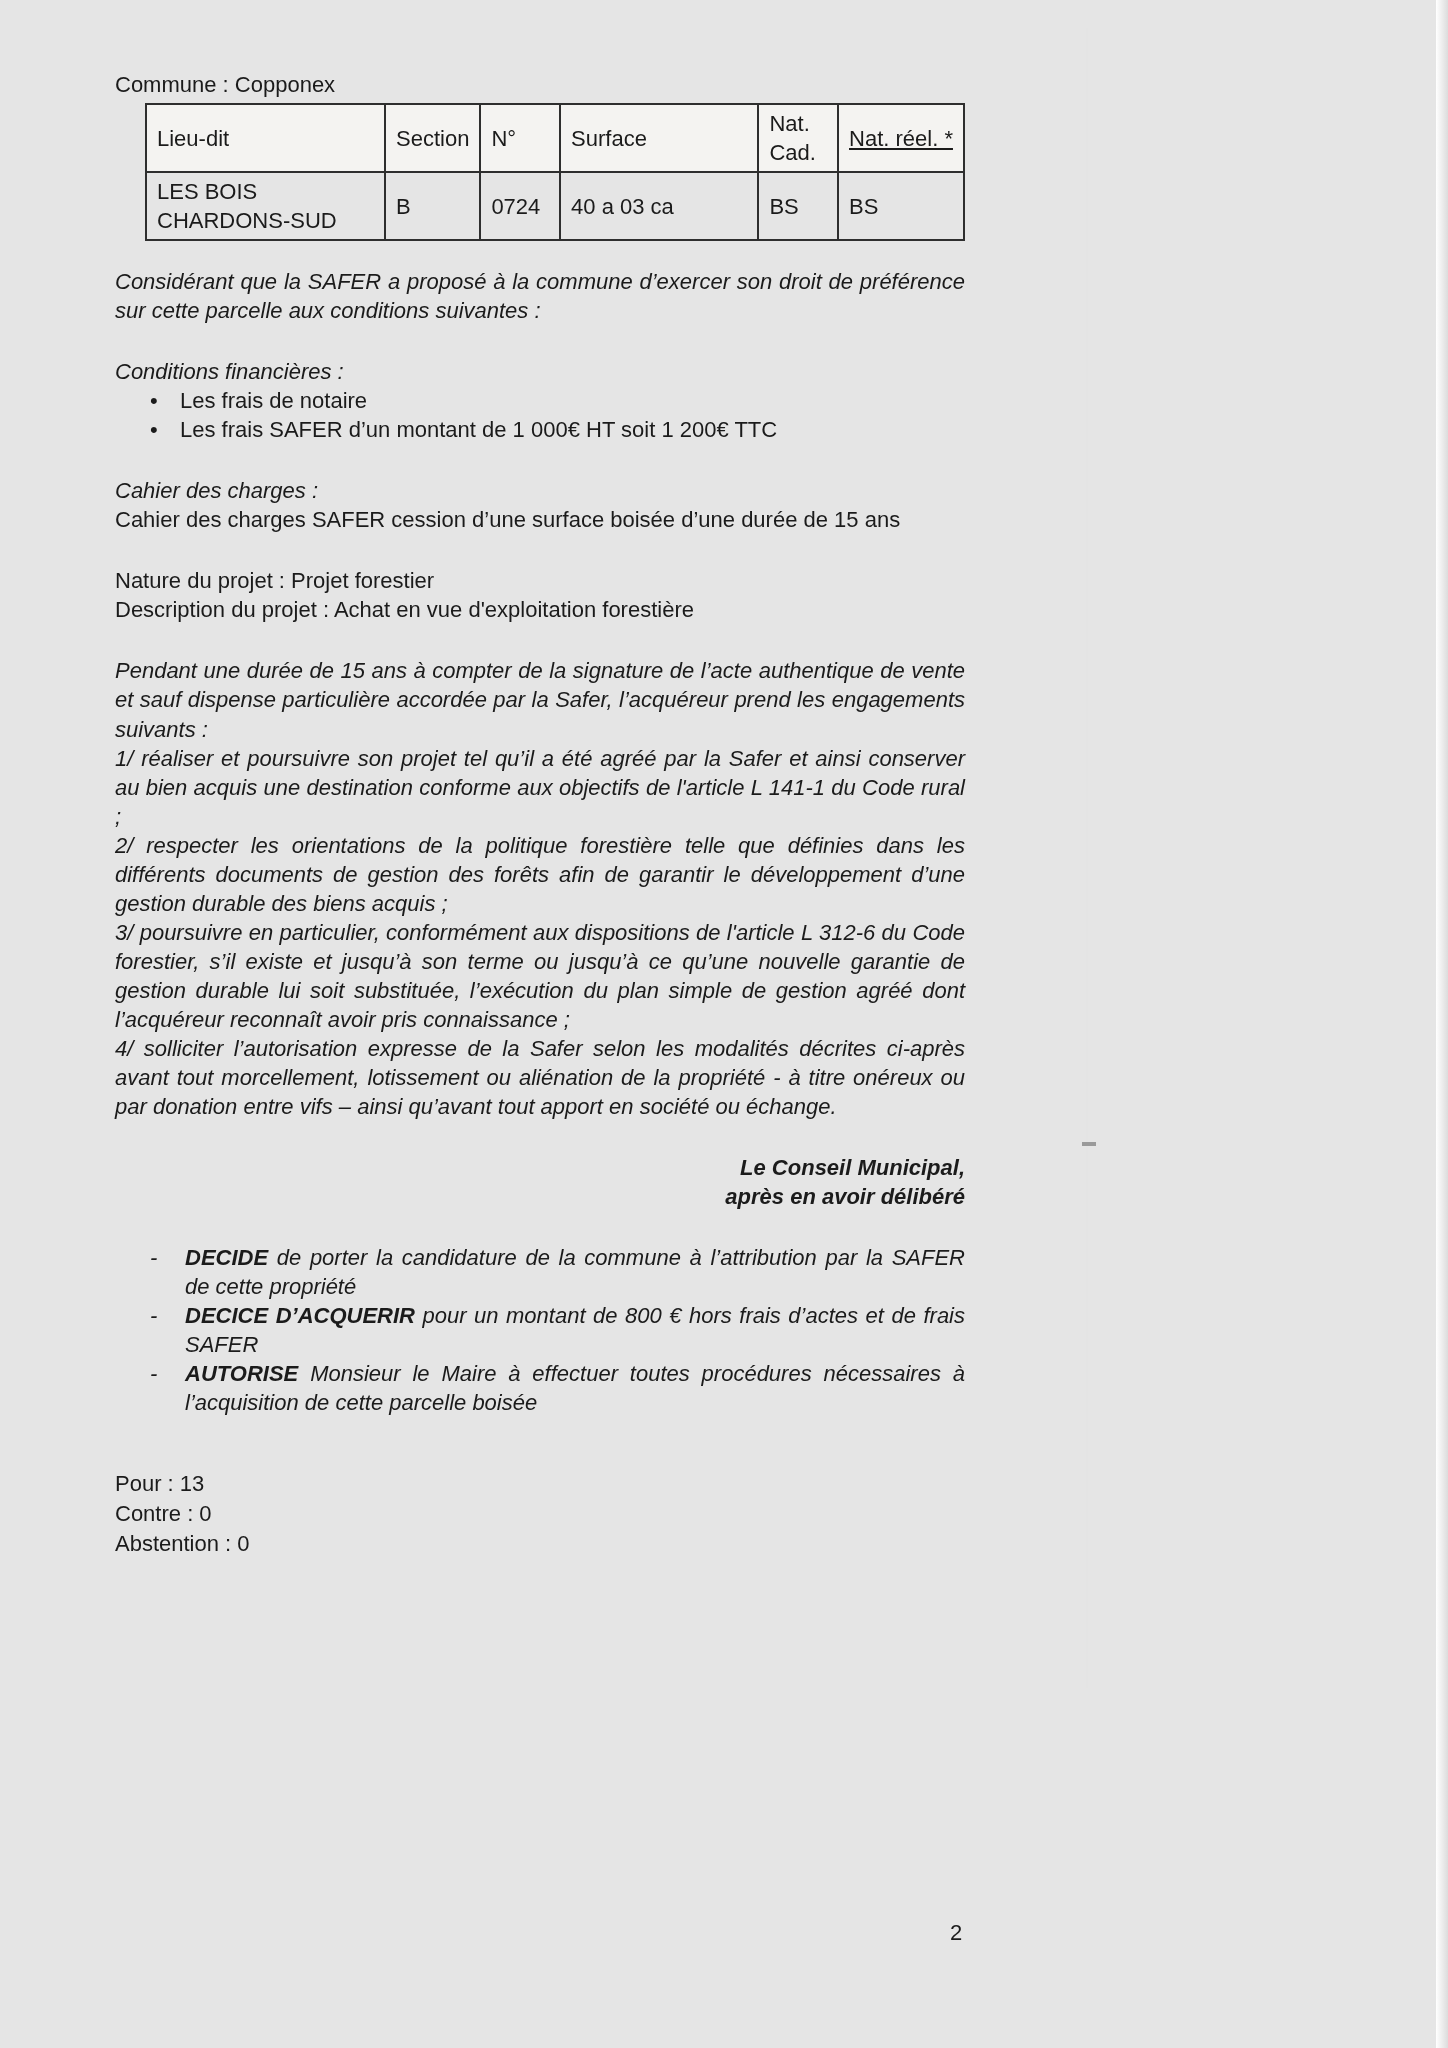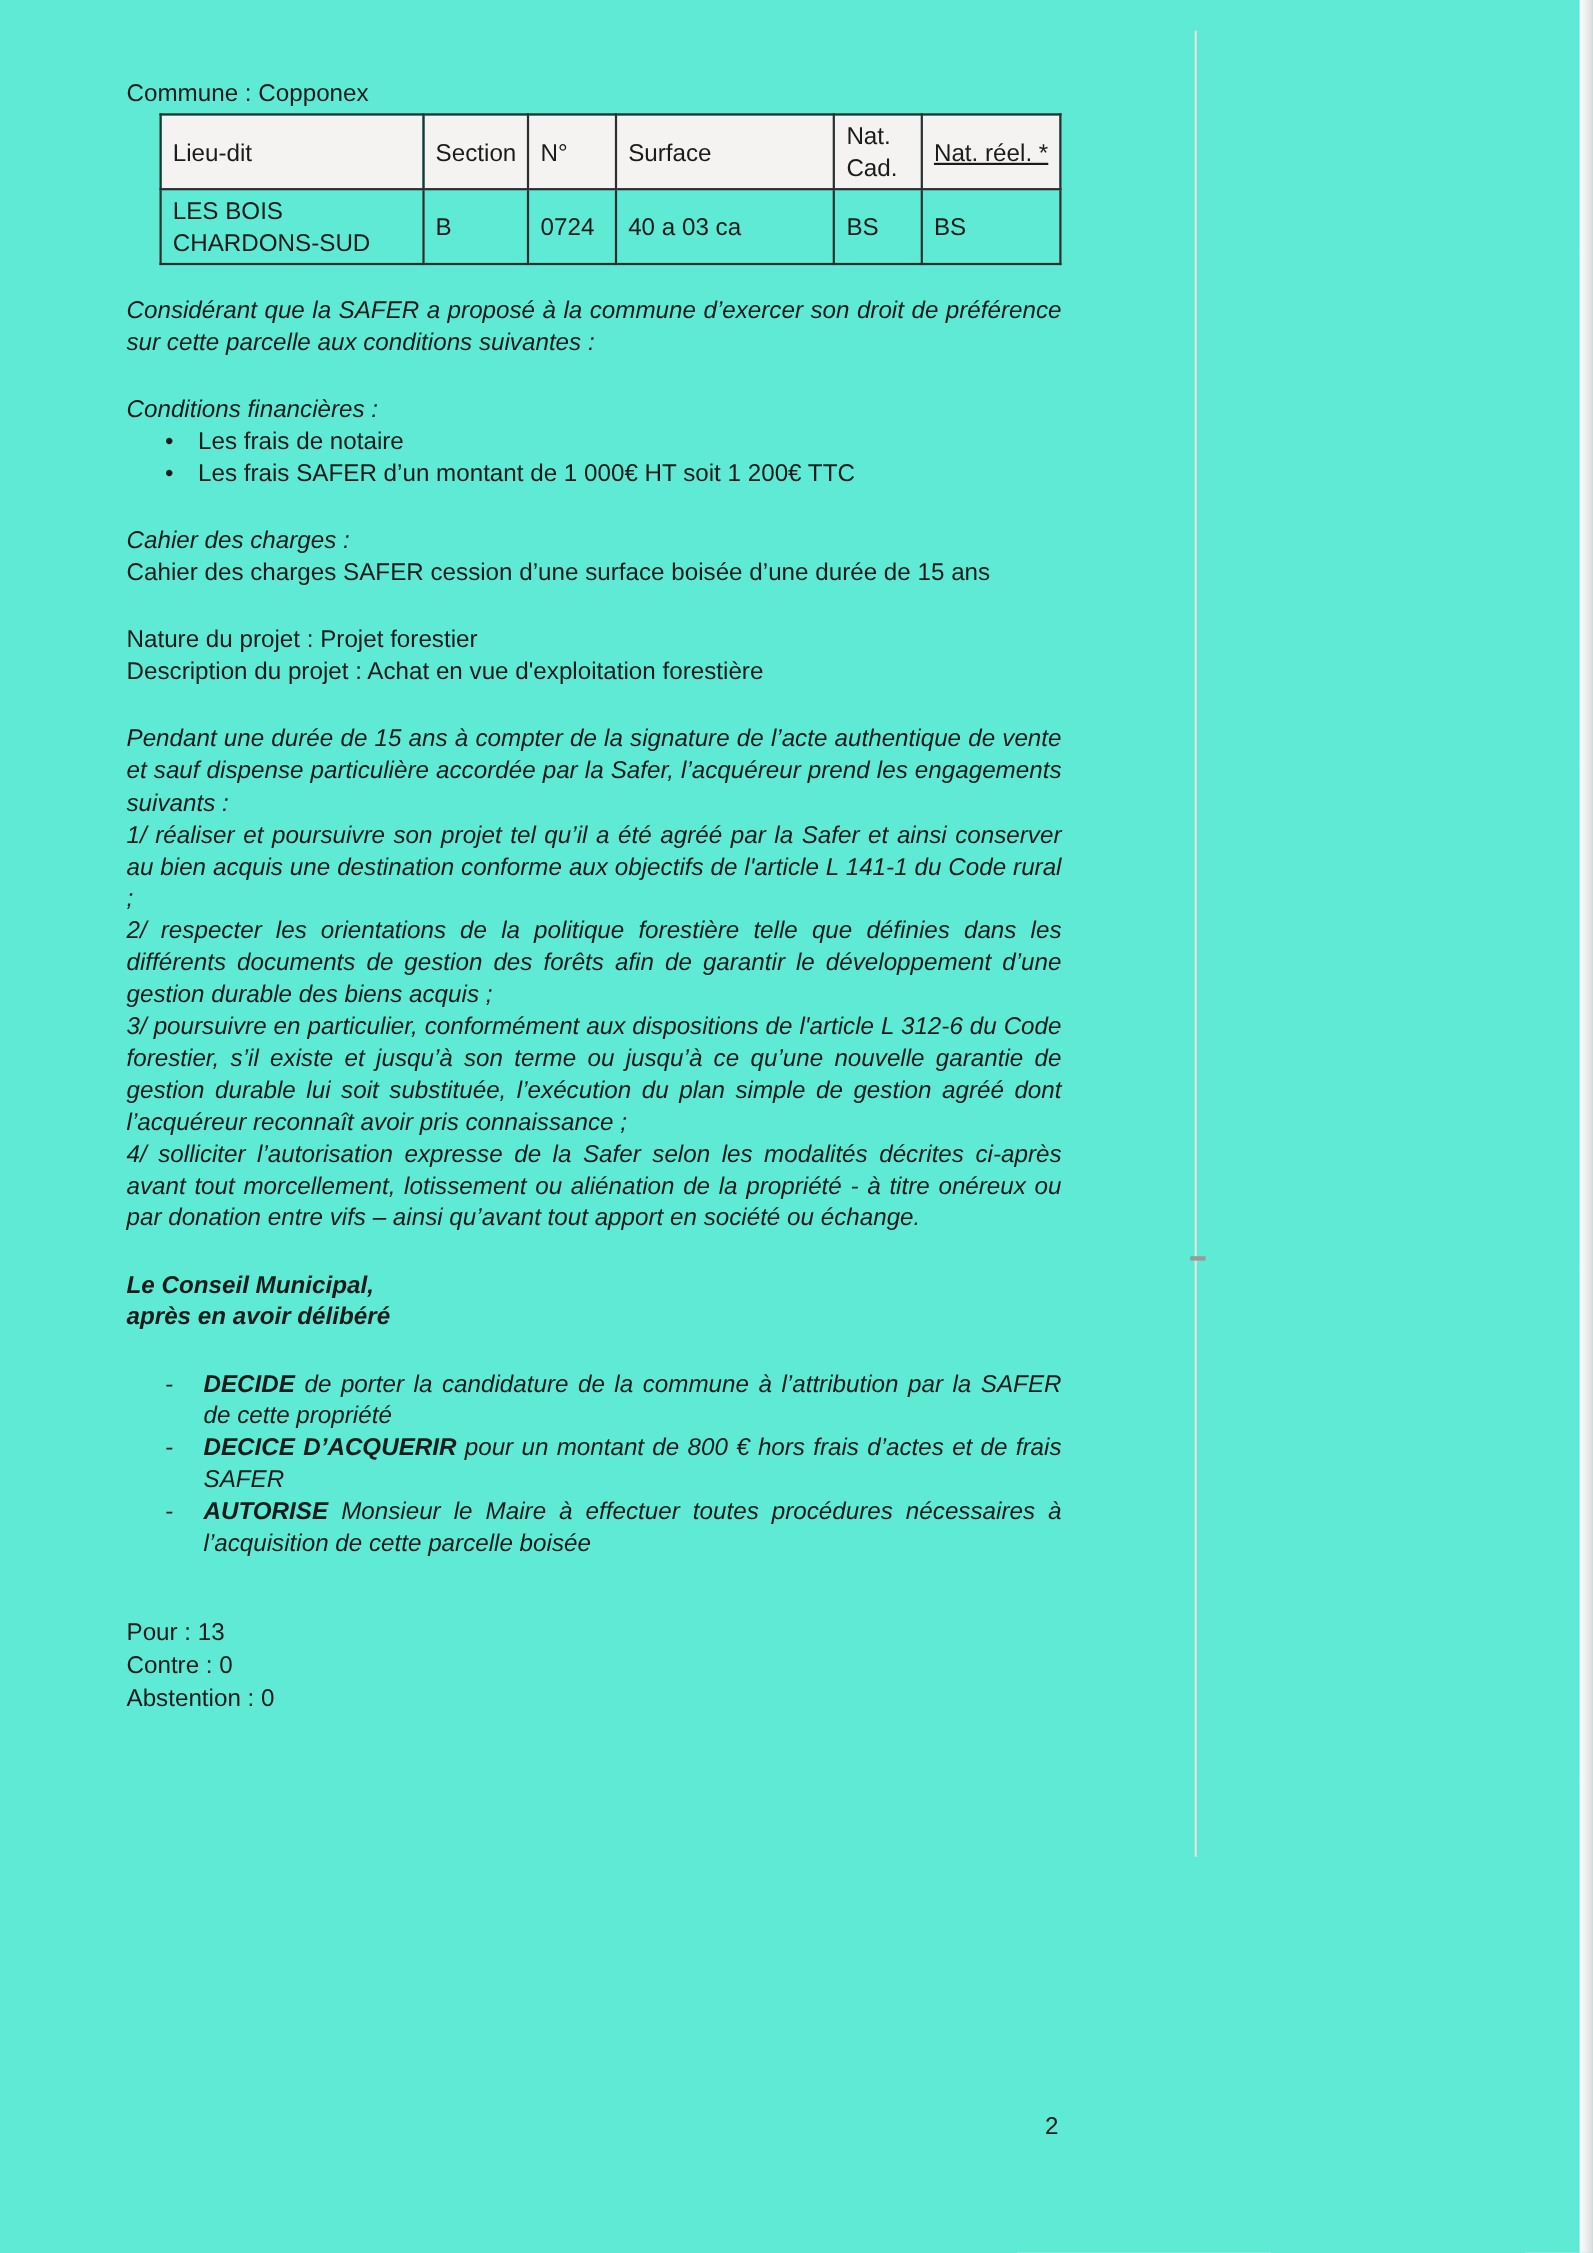--- a/index.html
+++ b/index.html
@@ -4,21 +4,21 @@
 <style>
   * { margin: 0; padding: 0; box-sizing: border-box; }
   html, body { background: #ffffff; }
   body {
     width: 1448px; height: 2048px;
     position: relative;
     font-family: "Liberation Sans", "DejaVu Sans", sans-serif;
     color: #1b1b1b;
     overflow: hidden;
   }
-  .page { position: absolute; inset: 0; background: #5eead4; }
+  .page { position: absolute; inset: 0; background: #e5e5e5; }
   .content {
     position: absolute;
     left: 115px; top: 70px;
     width: 850px;
     font-size: 22px;
     line-height: 1.32;
   }
   .commune-line { margin-bottom: 4px; }
 
   .parcel-table {
@@ -46,21 +46,21 @@
   .italic-heading { font-style: italic; }
 
   .bullet-item, .decision { display: flex; }
   .bullet-item { padding-left: 35px; }
   .bullet-item .marker { flex: 0 0 30px; }
   .decision { padding-left: 35px; }
   .decision .marker { flex: 0 0 35px; }
   .bullet-item .text, .decision .text { flex: 1; }
   .decision .lead { font-weight: 700; }
 
-  .conseil { text-align: left; font-weight: 700; font-style: italic; }
+  .conseil { text-align: right; font-weight: 700; font-style: italic; }
 
   .vote-block div { line-height: 1.35; }
   .vote-line-bold { font-weight: 700; }
 
   .page-number {
     position: absolute;
     left: 950px; top: 1920px;
     font-size: 22px;
     font-family: "Liberation Sans", "DejaVu Sans", sans-serif;
     color: #1b1b1b;

